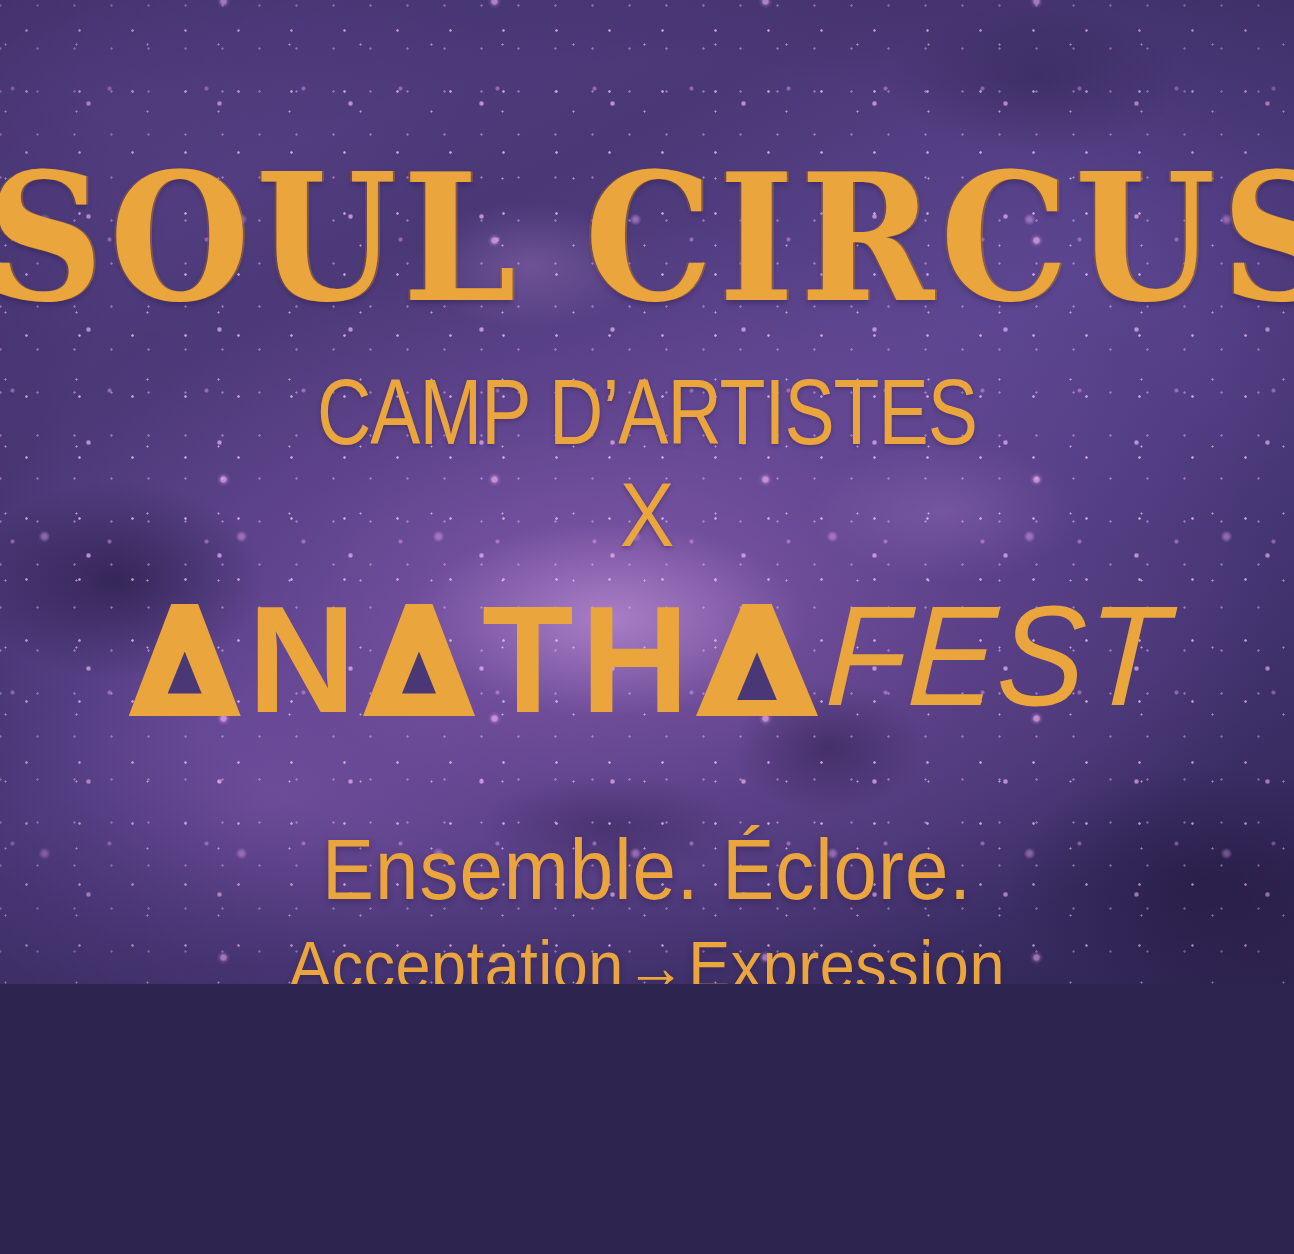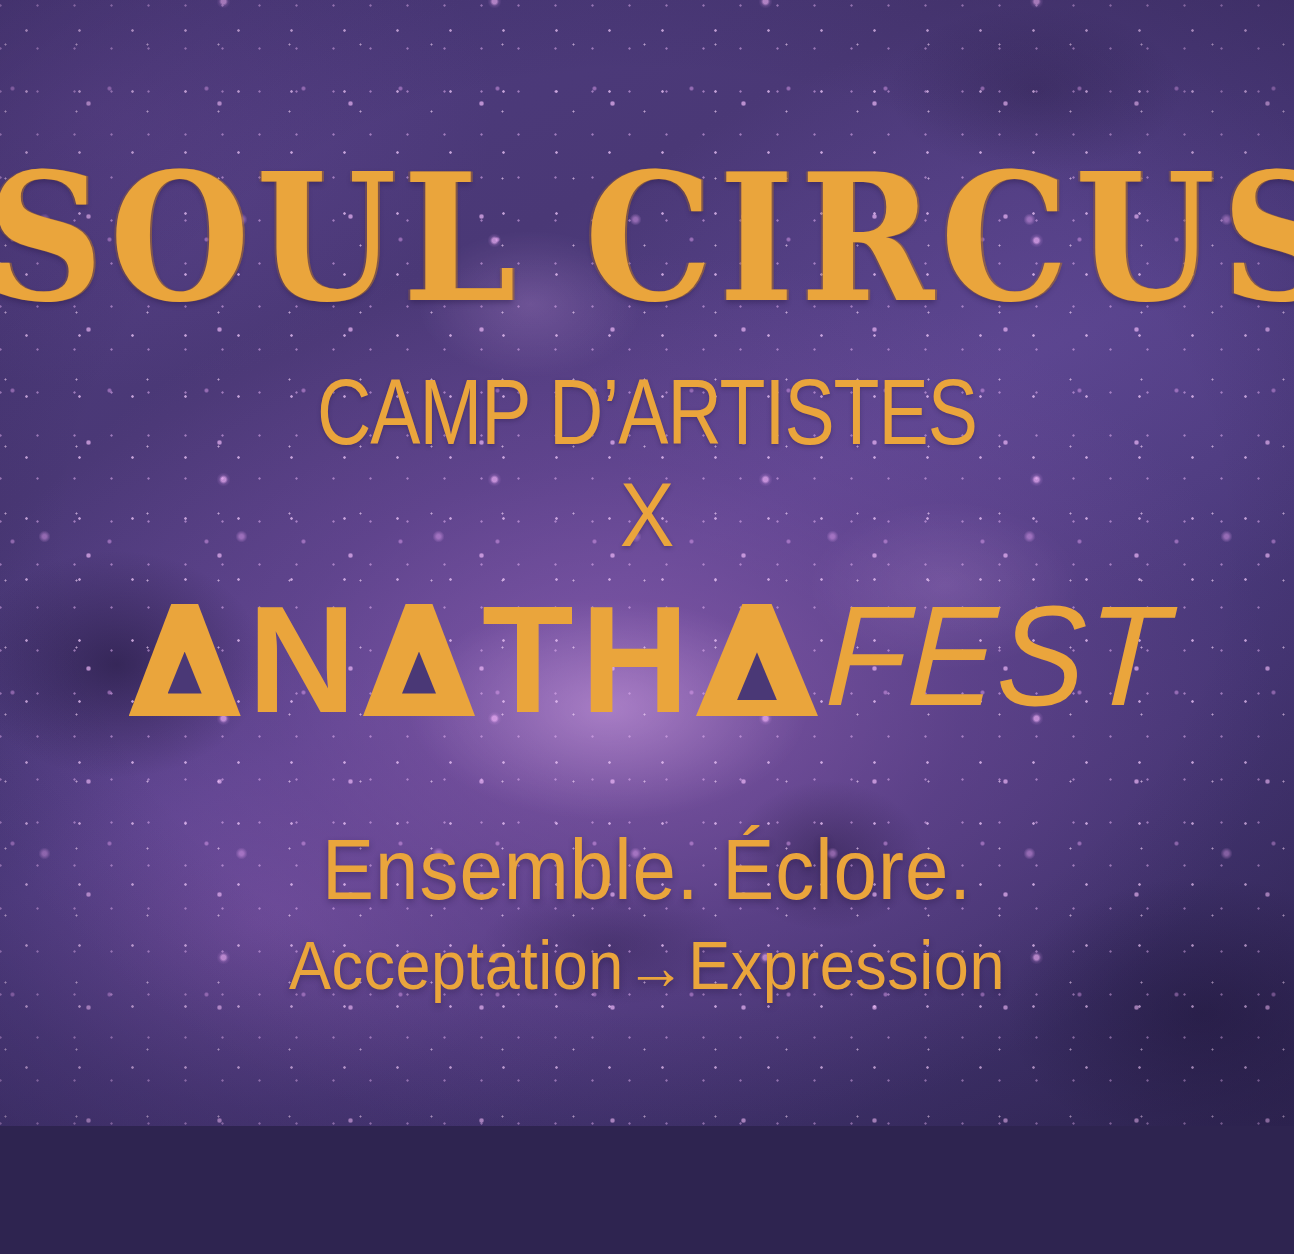--- a/index.html
+++ b/index.html
@@ -3,21 +3,21 @@
 <meta charset="utf-8">
 <style>
   html, body {
     margin: 0;
     padding: 0;
     background: #2e2450;
   }
   #poster {
     position: relative;
     width: 1294px;
-    height: 1126px;
+    height: 984px;
     overflow: hidden;
     background: #6d28d9;
     font-family: "Liberation Sans", sans-serif;
     user-select: none;
   }
 
   
   .bg-layer {
     position: absolute;
     inset: 0;

